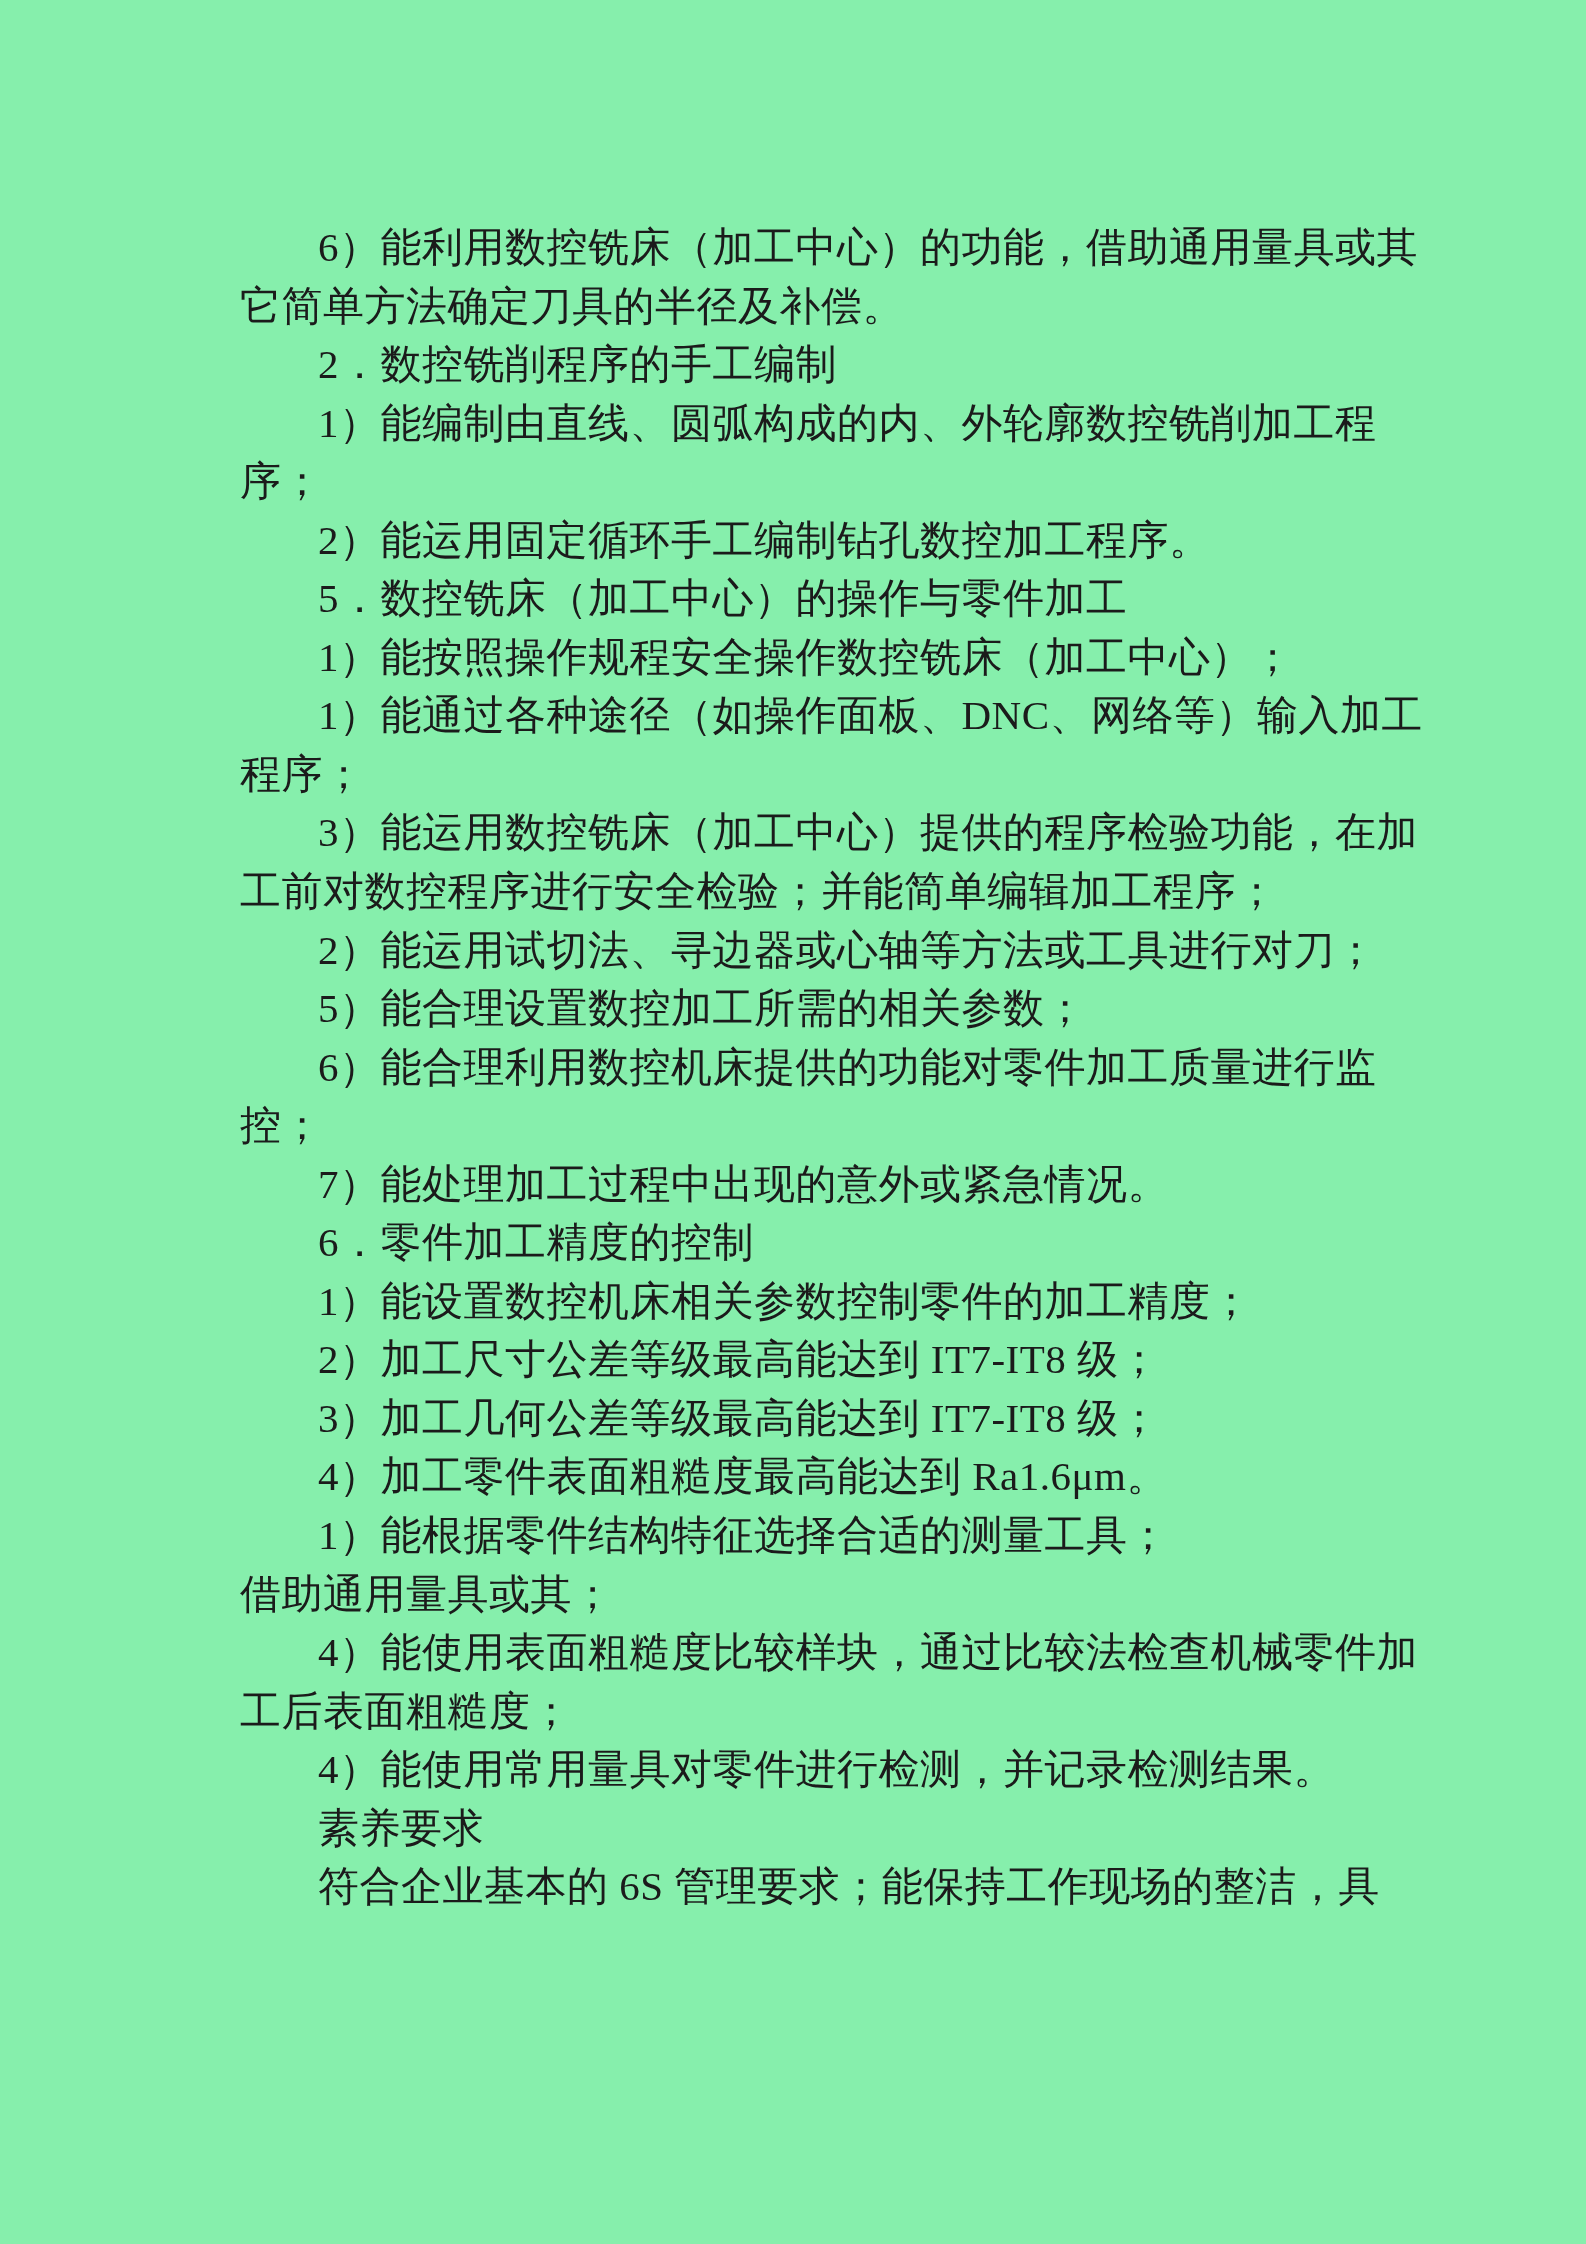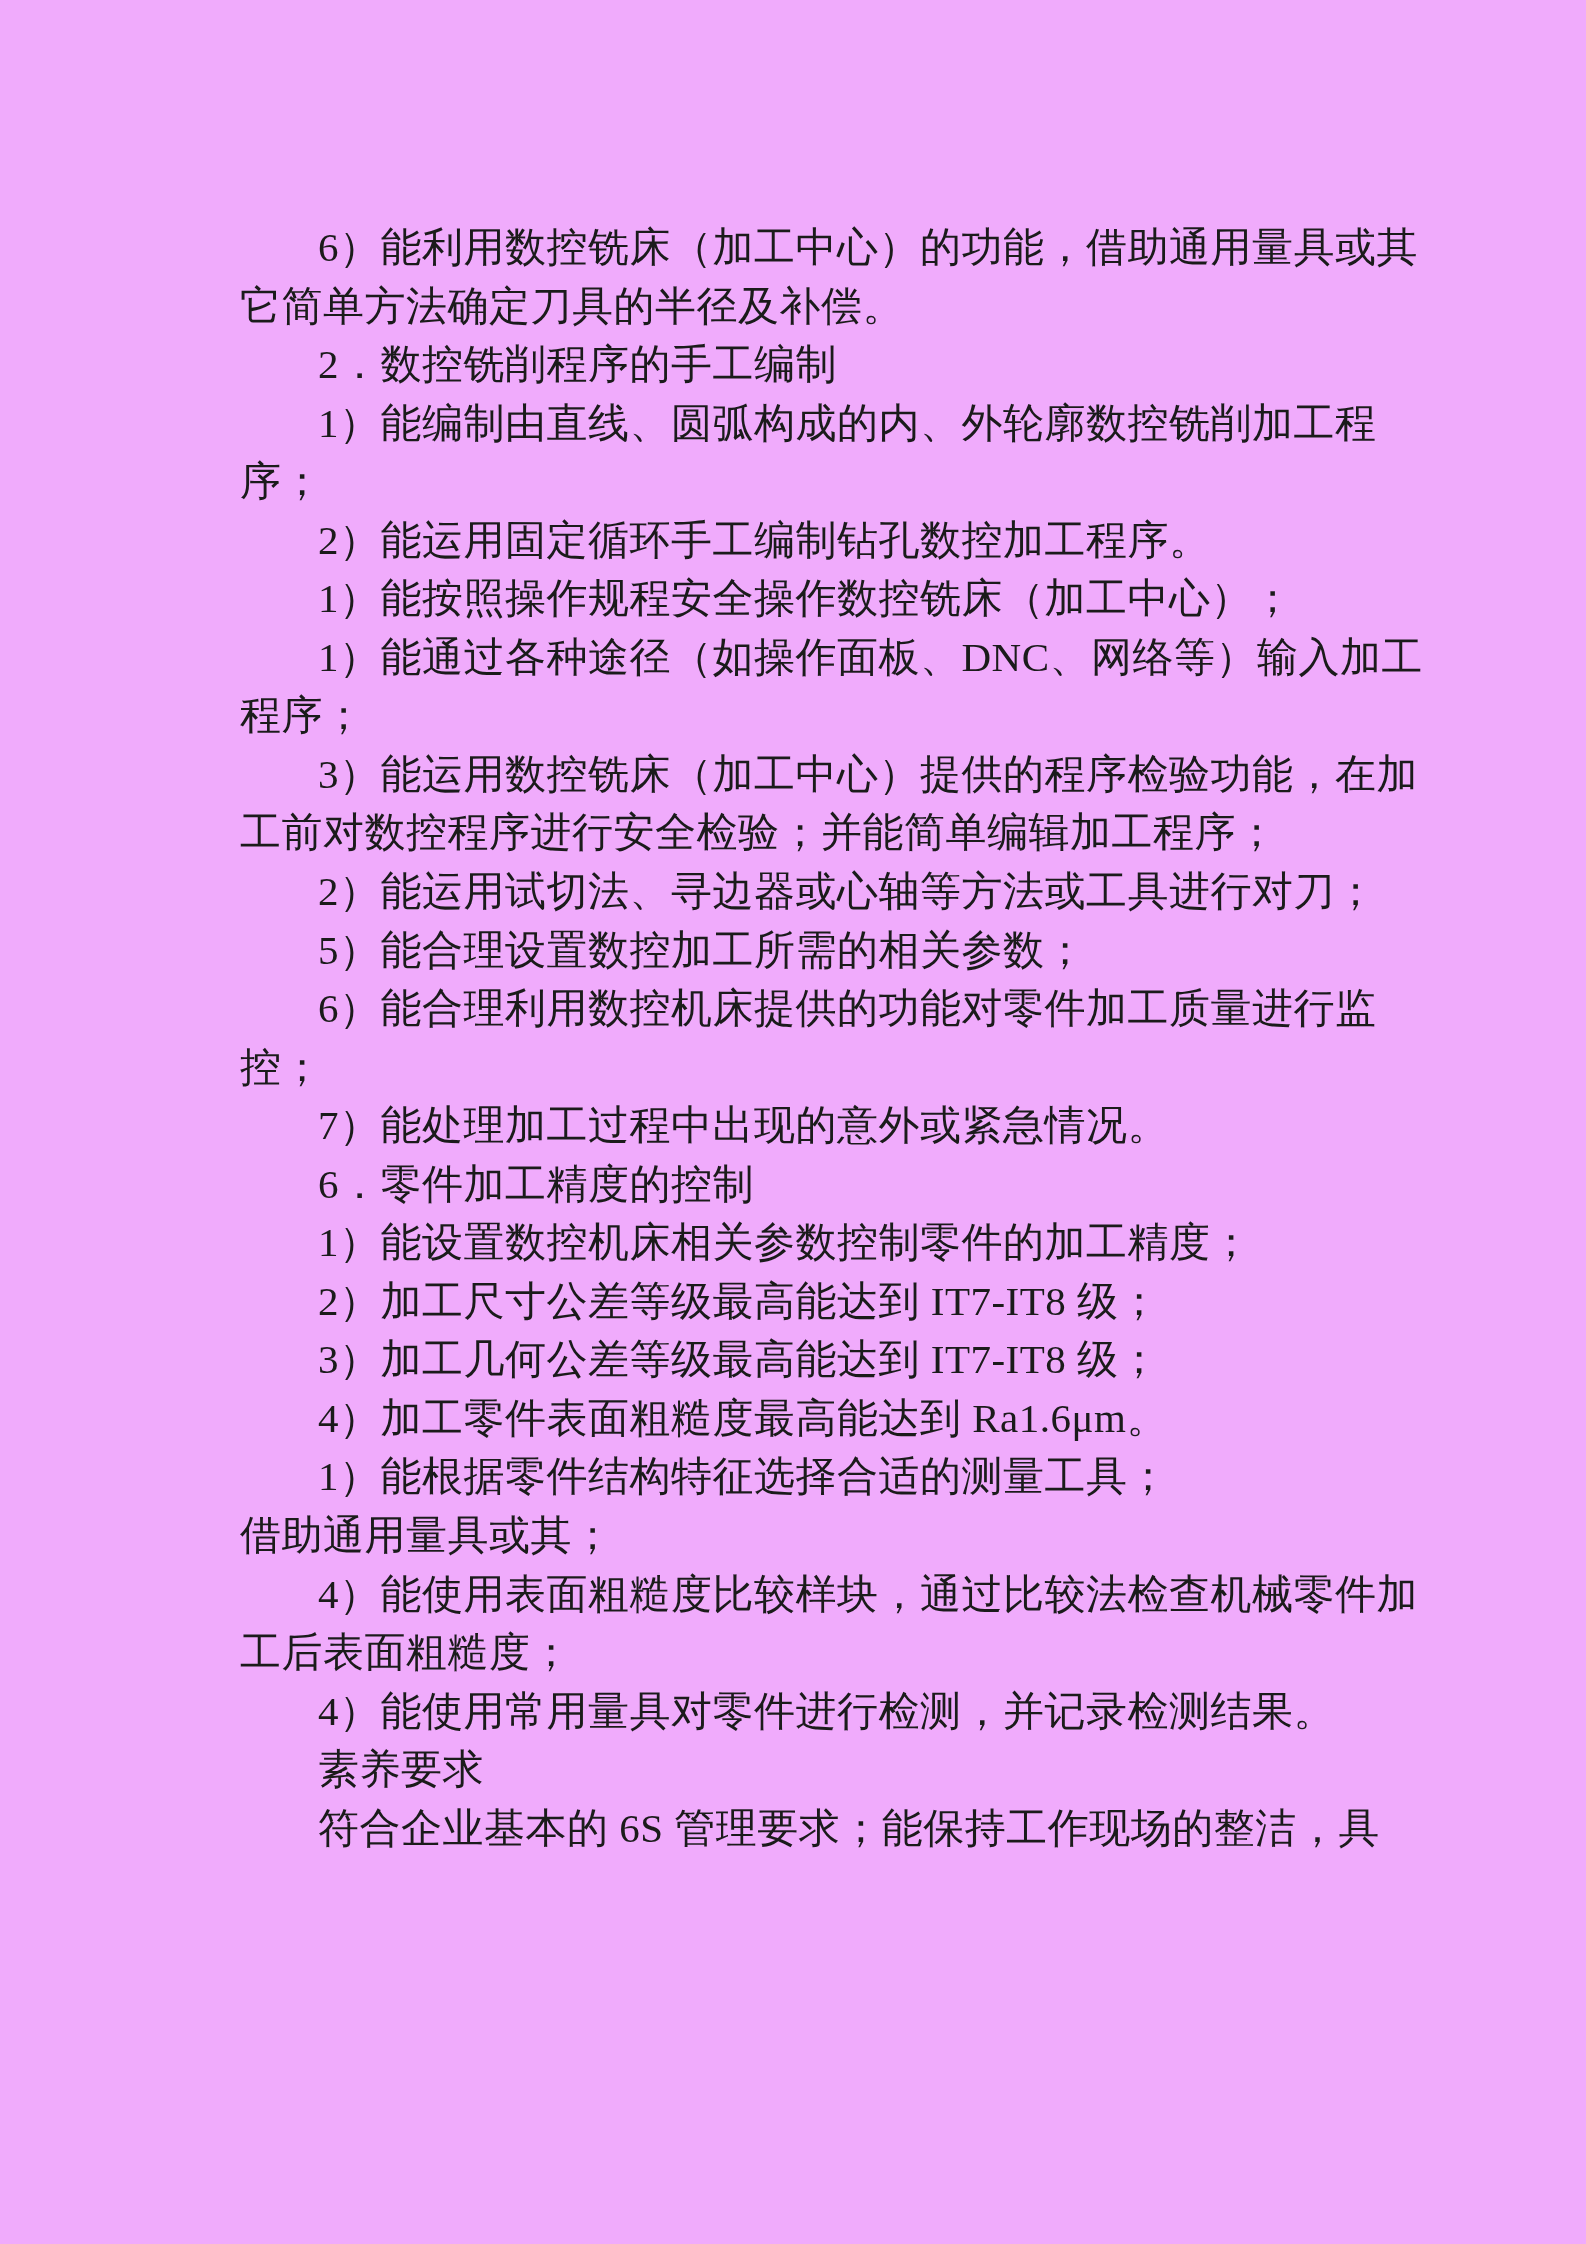--- a/index.html
+++ b/index.html
@@ -13,21 +13,21 @@
     position: relative;
     overflow: hidden;
     font-family: "Liberation Serif", "DejaVu Serif", serif;
   }
   .page {
     position: absolute;
     left: 0;
     top: 0;
     width: 1586px;
     height: 2244px;
-    background: #f0abfc;
+    background: #86efac;
   }
   .textblock {
     position: absolute;
     left: 240px;
     top: 218px;
     width: 1180px;
     color: #1b1b1b;
   }
   .line {
     font-size: 41px;
@@ -44,20 +44,21 @@
 <body>
 
 <div class="page">
   <div class="textblock">
     <div class="line indent">6）能利用数控铣床（加工中心）的功能，借助通用量具或其</div>
     <div class="line">它简单方法确定刀具的半径及补偿。</div>
     <div class="line indent">2．数控铣削程序的手工编制</div>
     <div class="line indent">1）能编制由直线、圆弧构成的内、外轮廓数控铣削加工程</div>
     <div class="line">序；</div>
     <div class="line indent">2）能运用固定循环手工编制钻孔数控加工程序。</div>
+    <div class="line indent">5．数控铣床（加工中心）的操作与零件加工</div>
     <div class="line indent">1）能按照操作规程安全操作数控铣床（加工中心）；</div>
     <div class="line indent">1）能通过各种途径（如操作面板、DNC、网络等）输入加工</div>
     <div class="line">程序；</div>
     <div class="line indent">3）能运用数控铣床（加工中心）提供的程序检验功能，在加</div>
     <div class="line">工前对数控程序进行安全检验；并能简单编辑加工程序；</div>
     <div class="line indent">2）能运用试切法、寻边器或心轴等方法或工具进行对刀；</div>
     <div class="line indent">5）能合理设置数控加工所需的相关参数；</div>
     <div class="line indent">6）能合理利用数控机床提供的功能对零件加工质量进行监</div>
     <div class="line">控；</div>
     <div class="line indent">7）能处理加工过程中出现的意外或紧急情况。</div>

